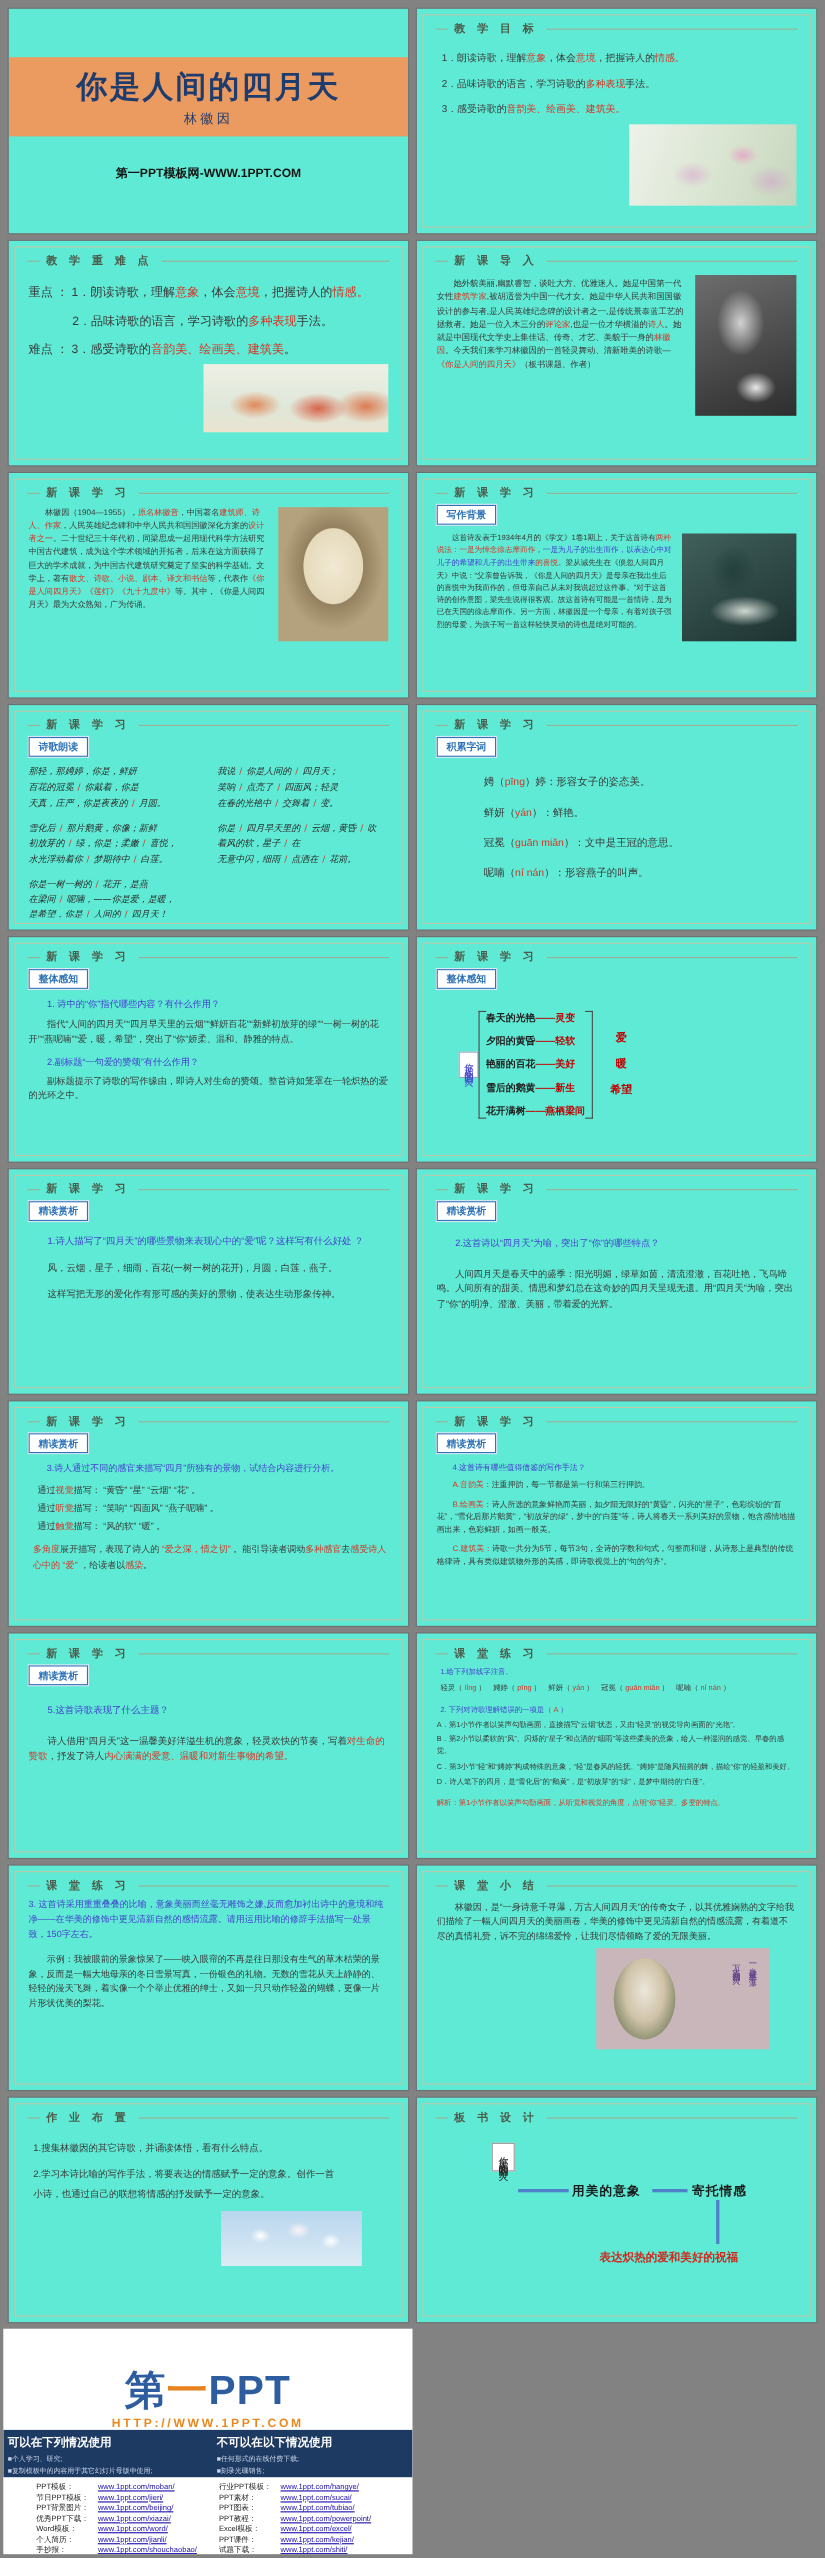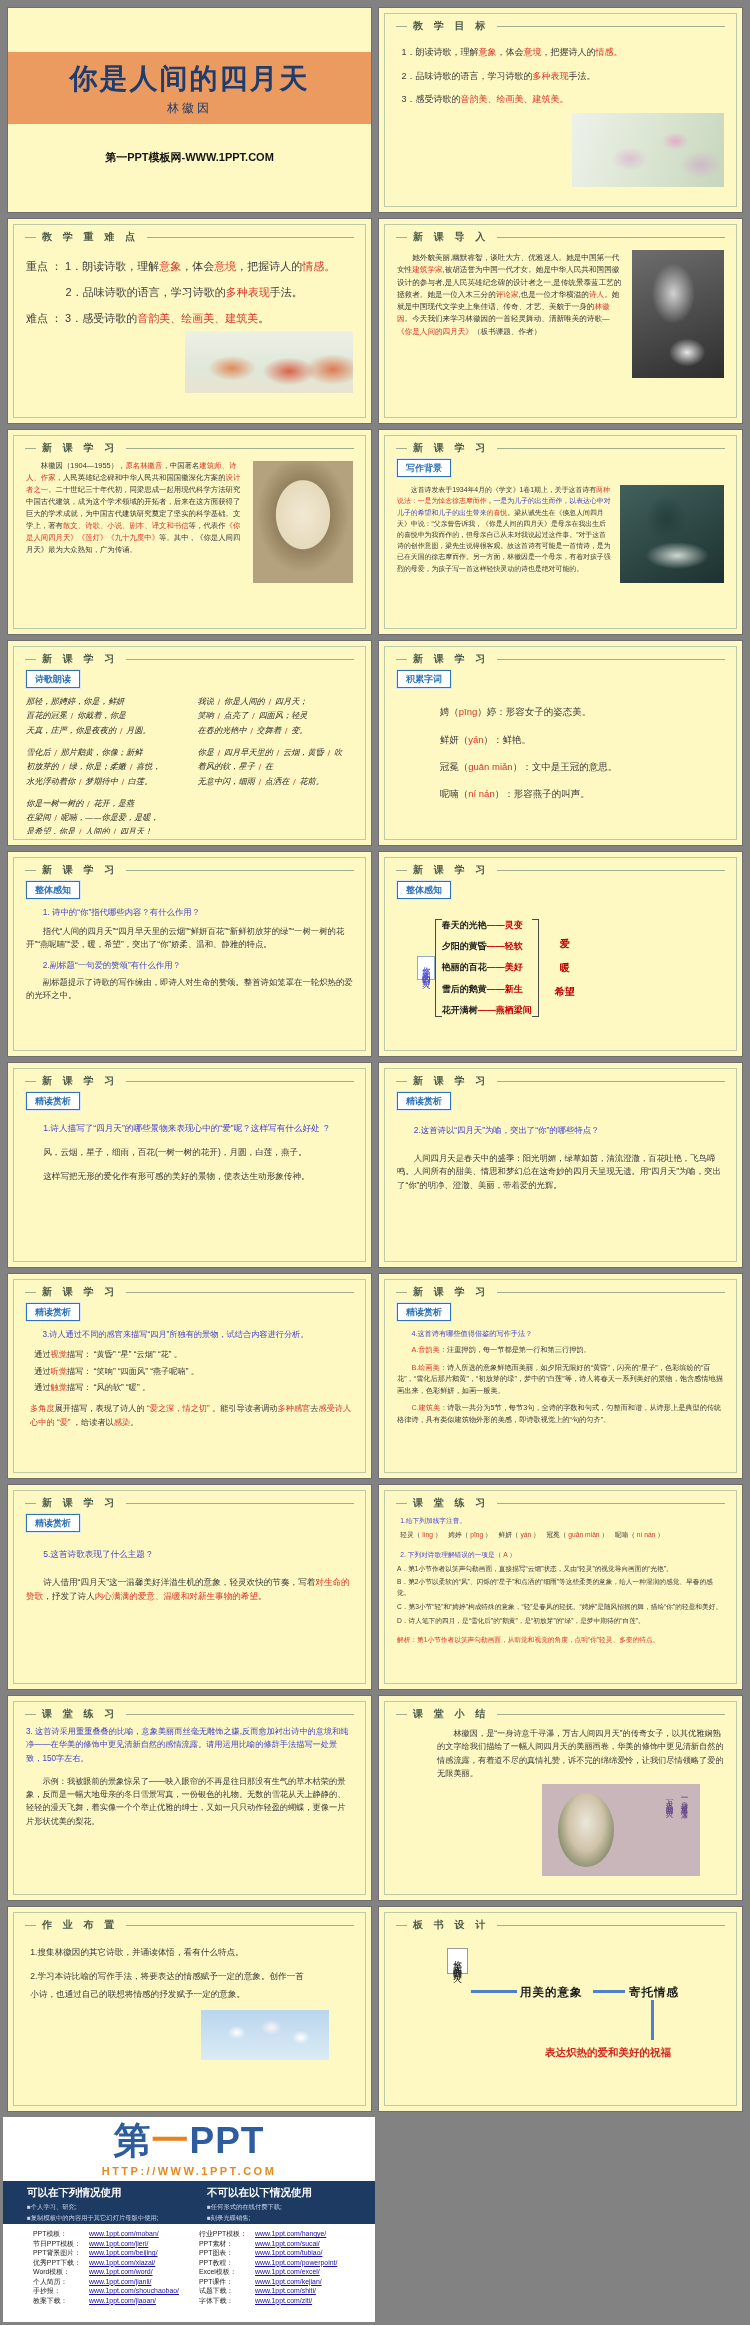--- a/index.html
+++ b/index.html
@@ -1,19 +1,19 @@
 <!DOCTYPE html>
 <html><head>
 <meta charset="utf-8">
 <style>
   html,body{margin:0;padding:0;}
   body{background:#828282;font-family:"Liberation Sans",sans-serif;}
   .page{width:750px;min-height:2325px;background:#828282;margin:0 auto;position:relative;}
   .slides-grid{display:grid;grid-template-columns:363px 363px;gap:7px 8px;padding:8px 8px 0 8px;}
-  .slide-card{width:363px;height:204px;background:#fef9c3;position:relative;overflow:hidden;box-shadow:0 0 0 1px #6f6f6f;}
+  .slide-card{width:363px;height:204px;background:#5eead4;position:relative;overflow:hidden;box-shadow:0 0 0 1px #6f6f6f;}
   .slide-frame{position:absolute;inset:5px;border:1px solid #bcc9aa;padding:5px 11px;overflow:hidden;display:flex;flex-direction:column;}
   .sec-header{display:flex;align-items:center;color:#4d5b4a;font-weight:bold;font-size:10px;letter-spacing:4px;flex:none;}
   .sec-header::before{content:"";width:11px;height:1px;background:#9fae93;margin-right:6px;flex:none;}
   .sec-header::after{content:"";flex:1;height:1px;background:#9fae93;margin-left:8px;}
   .slide-body{flex:1;overflow:hidden;padding:2px 1px 0 1px;font-size:9px;color:#3a3a3a;line-height:1.62;}
   .slide-body p{margin:3px 0;}
   .ind{text-indent:2em;}
   .run-red{color:#d93425;}
   .run-blue{color:#4543cf;}
   .tag{display:inline-block;border:1px solid #2f74b8;color:#2f74b8;font-weight:bold;padding:0 8px;line-height:1.8;font-size:9px;margin:2px 0 4px 0;background:#fff;box-shadow:0 0 0 1px #dce8f4;}
@@ -51,25 +51,25 @@
   .board{position:relative;height:130px;margin-top:6px;}
   .board-stem{position:absolute;left:50px;top:8px;writing-mode:vertical-rl;border:1px solid #9a9a9a;padding:4px 2px;font-size:9px;color:#222;letter-spacing:2px;background:#fff;}
   .b-h1{position:absolute;left:74px;top:50px;width:46px;height:3px;background:#4f81cb;}
   .b-l1{position:absolute;left:123px;top:43px;font-size:11.5px;font-weight:bold;color:#1c1c1c;letter-spacing:1px;}
   .b-h2{position:absolute;left:196px;top:50px;width:32px;height:3px;background:#4f81cb;}
   .b-l2{position:absolute;left:232px;top:43px;font-size:11.5px;font-weight:bold;color:#1c1c1c;letter-spacing:1px;}
   .b-v{position:absolute;left:254px;top:60px;width:3px;height:40px;background:#4f81cb;}
   .b-res{position:absolute;left:148px;top:104px;color:#d02a1e;font-weight:bold;font-size:10.5px;}
   
   .footer-card{width:372px;height:205px;background:#ffffff;margin:6px 0 4px 3px;display:flex;flex-direction:column;overflow:hidden;}
-  .logo-wrap{height:64px;display:flex;flex-direction:column;align-items:center;justify-content:center;flex:none;}
+  .logo-wrap{height:92px;display:flex;flex-direction:column;align-items:center;justify-content:flex-end;flex:none;}
   .logo-text{font-size:37px;font-weight:bold;color:#2d5d9f;line-height:1;letter-spacing:1px;}
   .logo-yi{color:#e8821e;}
   .logo-url{color:#e8881f;font-size:11px;letter-spacing:2.5px;margin-top:6px;font-weight:bold;}
-  .usage-bar{background:#1d3a63;color:#fff;display:flex;padding:5px 12px 4px 24px;gap:24px;height:43px;box-sizing:border-box;flex:none;}
+  .usage-bar{background:#1d3a63;color:#fff;display:flex;padding:5px 12px 4px 4px;gap:24px;height:43px;box-sizing:border-box;flex:none;}
   .usage-col{flex:1;}
   .u-title{font-size:10.5px;font-weight:bold;}
   .u-li{font-size:6.3px;color:#c9d5e8;margin-top:2.5px;}
   .links-wrap{flex:1;display:flex;padding:5px 4px 2px 10px;gap:2px;}
   .links-col{flex:1;}
   .link-row{display:flex;font-size:6.9px;line-height:1.38;}
   .link-label{min-width:56px;color:#222;padding-left:20px;white-space:nowrap;}
   .links-col.right .link-label{padding-left:6px;}
   .link-url{color:#1a0dab;text-decoration:underline;white-space:nowrap;}
 </style>
@@ -326,21 +326,21 @@
             <p style="margin-top: 2px;"><span class="run-blue">3. 这首诗采用重重叠叠的比喻，意象美丽而丝毫无雕饰之嫌,反而愈加衬出诗中的意境和纯净——在华美的修饰中更见清新自然的感情流露。请用运用比喻的修辞手法描写一处景致，150字左右。</span></p>
             <p class="ind" style="margin-top: 10px;"><span>示例：我被眼前的景象惊呆了——映入眼帘的不再是往日那没有生气的草木枯荣的景象，反而是一幅大地母亲的冬日雪景写真，一份银色的礼物。无数的雪花从天上静静的、轻轻的漫天飞舞，着实像一个个举止优雅的绅士，又如一只只动作轻盈的蝴蝶，更像一片片形状优美的梨花。</span></p>
           </div>
         </div>
       </div>
       <div class="slide-card">
         <div class="slide-frame">
           <div class="sec-header">
             <span>课 堂 小 结</span>
           </div>
-          <div class="slide-body" style="font-size: 8.2px; margin-left: 40px;">
+          <div class="slide-body" style="font-size: 8.2px;">
             <p class="ind" style="margin-top: 4px;"><span>林徽因，是“一身诗意千寻瀑，万古人间四月天”的传奇女子，以其优雅娴熟的文字给我们描绘了一幅人间四月天的美丽画卷，华美的修饰中更见清新自然的情感流露，有着道不尽的真情礼赞，诉不完的绵绵爱怜，让我们尽情领略了爱的无限美丽。</span></p>
             <div class="ph ph-card" style="width: 158px; height: 92px; margin-left: auto; margin-right: 24px; margin-top: 4px;">
               <div class="card-oval"></div>
               <div class="card-caps">
                 <div>一身诗意千寻瀑</div>
                 <div>万古人间四月天</div>
               </div>
             </div>
           </div>
         </div>

